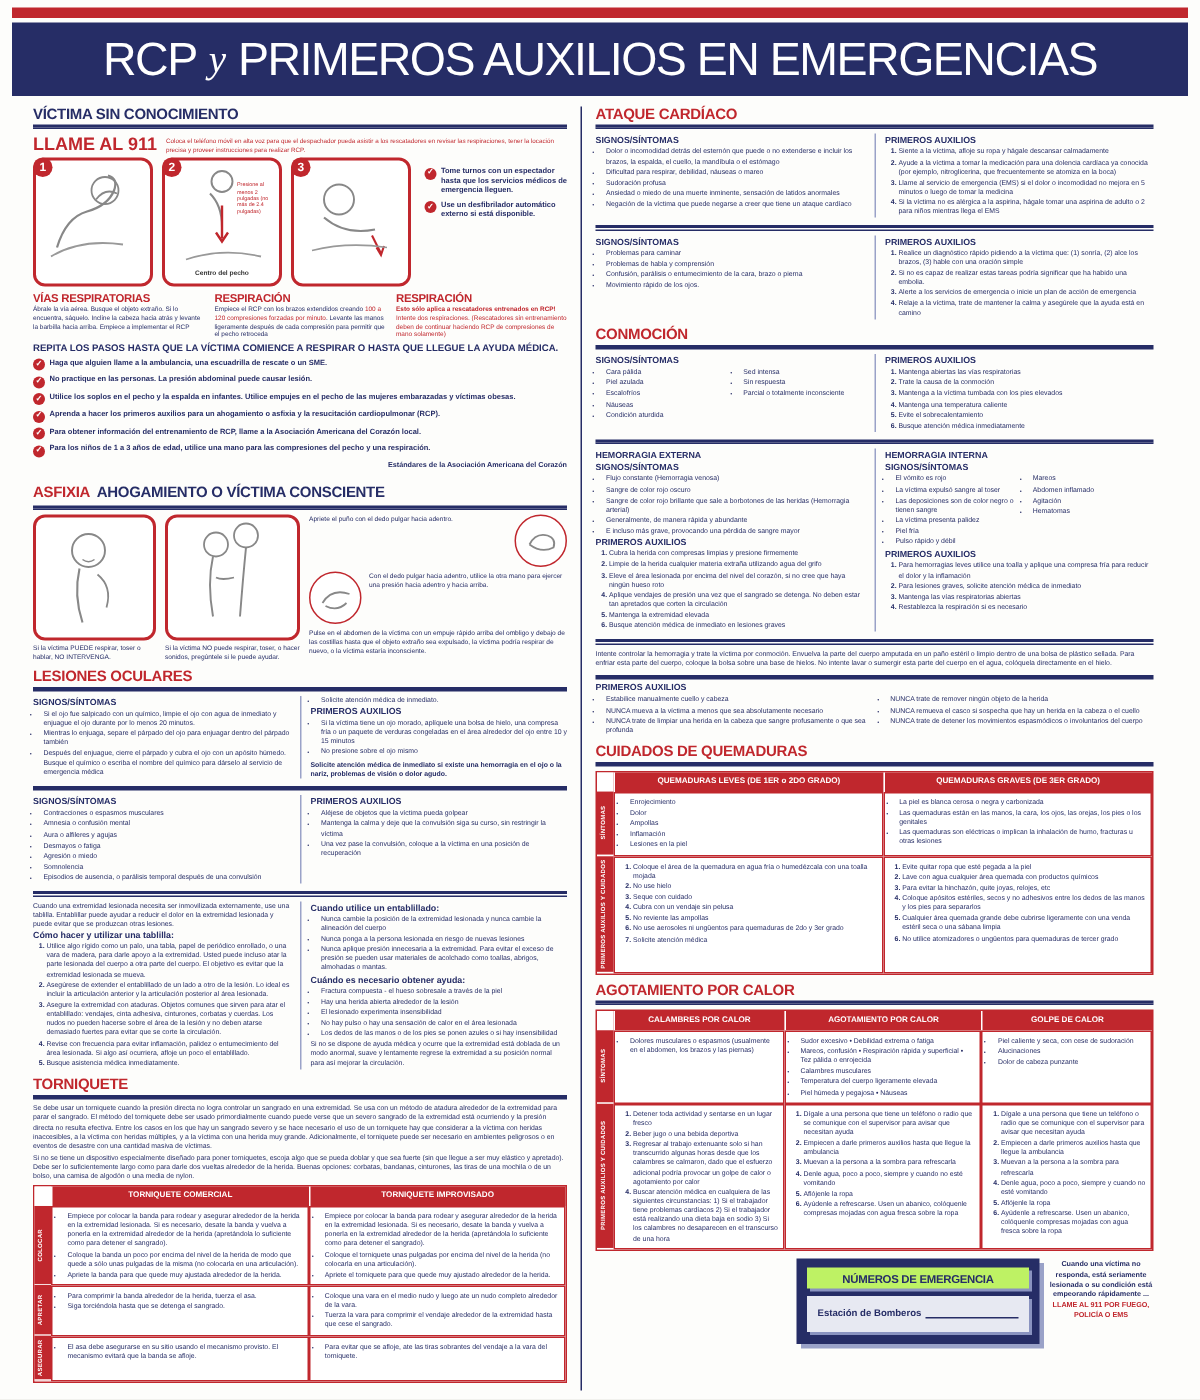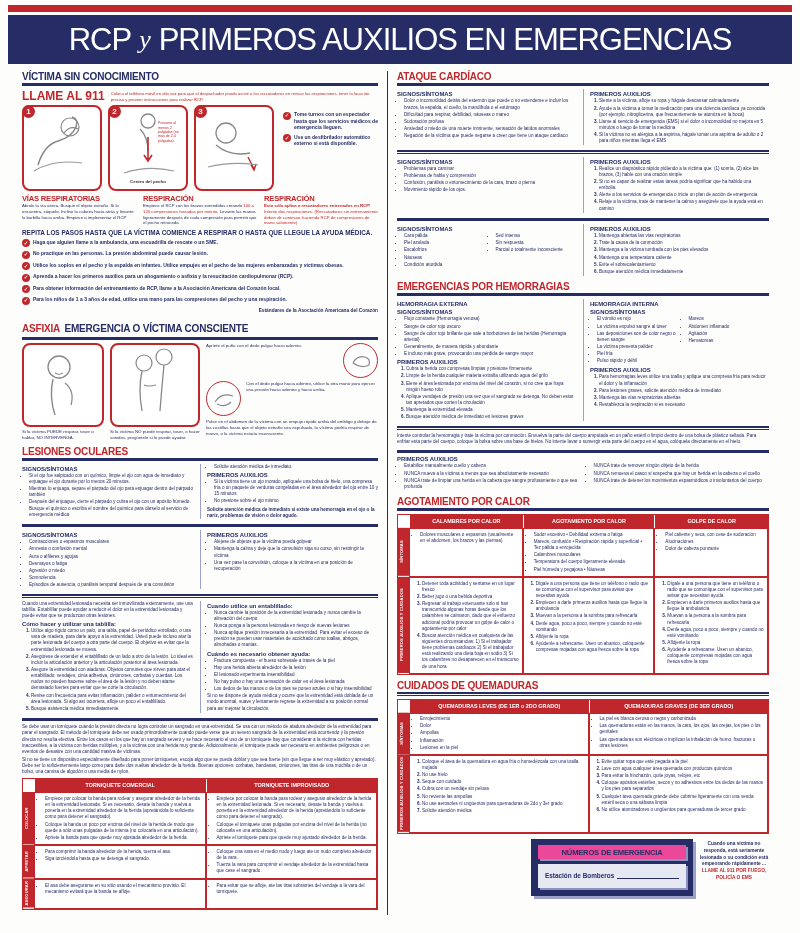--- a/index.html
+++ b/index.html
@@ -56,21 +56,21 @@
   .tbl .hd{background:#c0272d;color:#fff;font-weight:bold;text-align:center;padding:3px 2px;font-size:5.4px;border-left:0.8px solid #fff}
   .tbl .corner{background:#fff}
   .tbl .lab{background:#c0272d;color:#fff;writing-mode:vertical-rl;transform:rotate(180deg);text-align:center;font-weight:bold;font-size:4px;padding:2px 1px;border-top:0.8px solid #fff;letter-spacing:0.2px}
   .tbl .cell{border:0.8px solid #c0272d;padding:2.5px 3px;background:#fff}
   .t2{grid-template-columns:11px 1fr 1fr}
   .t3{grid-template-columns:11px 0.95fr 1.1fr 0.95fr}
   
   .bottomrow{display:flex;gap:6px;margin-top:4px}
   .spacer{width:128px;flex:none}
   .embox{width:148px;background:#262d66;padding:6px 7px 8px;box-shadow:3px 3px 0 #9aa2c8;flex:none}
-  .emtitle{background:#ec4899;color:#262d66;font-weight:bold;font-size:7.6px;text-align:center;padding:2.5px 2px;box-shadow:2px 2px 0 #8a93c0;letter-spacing:-0.2px}
+  .emtitle{background:#bef264;color:#262d66;font-weight:bold;font-size:7.6px;text-align:center;padding:2.5px 2px;box-shadow:2px 2px 0 #8a93c0;letter-spacing:-0.2px}
   .eminner{background:#e7e9f2;margin-top:5px;padding:7px 7px 3px;box-shadow:2px 2px 0 #8a93c0}
   .fld{display:flex;align-items:flex-end;margin-bottom:6px;font-size:6.4px;font-weight:bold;color:#262d66;line-height:1.1}
   .fld .lb{max-width:52%}
   .fld .ln{flex:1;border-bottom:1.3px solid #262d66;height:7px;margin-left:3px}
   .sidenote{flex:1;font-size:4.8px;font-weight:bold;text-align:center;line-height:1.4;padding-top:2px}
   .sidenote p{margin:0 0 5px}
   .sketch{position:absolute;inset:0;width:100%;height:100%}
   svg{display:block}
 </style>
 </head>
@@ -184,21 +184,21 @@
               <span class="ck">✓</span>
               <span>Para los niños de 1 a 3 años de edad, utilice una mano para las compresiones del pecho y una respiración.</span>
             </div>
           </div>
         <div class="standards">Estándares de la Asociación Americana del Corazón</div>
       </div>
 
       <div class="sec">
         <div>
           <span class="h1r">ASFIXIA</span>
-          <span class="h1n">EMERGENCIA O VÍCTIMA CONSCIENTE</span>
+          <span class="h1n">AHOGAMIENTO O VÍCTIMA CONSCIENTE</span>
         </div>
         <div class="rule"></div>
         <div class="chokerow">
           <div style="width:82px;flex:none">
             <div class="panel" style="width:78px;height:80px">
               <svg class="sketch" viewBox="0 0 76 80">
                 <circle cx="34" cy="22" r="11" fill="none" stroke="#888" stroke-width="1.3"></circle>
                 <path d="M28 34 Q24 52 30 70" fill="none" stroke="#888" stroke-width="1.4"></path>
                 <path d="M40 38 Q50 46 46 60" fill="none" stroke="#888" stroke-width="1.2"></path>
                 <path d="M30 28 q4 3 8 0" fill="none" stroke="#888" stroke-width="1"></path>
@@ -328,20 +328,21 @@
                 <li>El lesionado experimenta insensibilidad</li>
                 <li>No hay pulso o hay una sensación de calor en el área lesionada</li>
                 <li>Los dedos de las manos o de los pies se ponen azules o si hay insensibilidad</li>
               </ul>
             <div class="txt">Si no se dispone de ayuda médica y ocurre que la extremidad está doblada de un modo anormal, suave y lentamente regrese la extremidad a su posición normal para así mejorar la circulación.</div>
           </div>
         </div>
       </div>
 
       <div class="sec">
+        <div class="h1r">TORNIQUETE</div>
         <div class="rule"></div>
         <div class="txt">Se debe usar un torniquete cuando la presión directa no logra controlar un sangrado en una extremidad. Se usa con un método de atadura alrededor de la extremidad para parar el sangrado. El método del torniquete debe ser usado primordialmente cuando puede verse que un severo sangrado de la extremidad está ocurriendo y la presión directa no resulta efectiva. Entre los casos en los que hay un sangrado severo y se hace necesario el uso de un torniquete hay que considerar a la víctima con heridas inaccesibles, a la víctima con heridas múltiples, y a la víctima con una herida muy grande. Adicionalmente, el torniquete puede ser necesario en ambientes peligrosos o en eventos de desastre con una cantidad masiva de víctimas.</div>
         <div class="txt" style="margin-top:2px">Si no se tiene un dispositivo especialmente diseñado para poner torniquetes, escoja algo que se pueda doblar y que sea fuerte (sin que llegue a ser muy elástico y apretado). Debe ser lo suficientemente largo como para darle dos vueltas alrededor de la herida. Buenas opciones: corbatas, bandanas, cinturones, las tiras de una mochila o de un bolso, una camisa de algodón o una media de nylon.</div>
         <div class="tbl t2" style="margin-top:3px">
           <div class="corner"></div>
           <div class="hd">TORNIQUETE COMERCIAL</div>
           <div class="hd">TORNIQUETE IMPROVISADO</div>
 
           <div class="lab">COLOCAR</div>
           <div class="cell">
@@ -439,20 +440,21 @@
             <li>Realice un diagnóstico rápido pidiendo a la víctima que: (1) sonría, (2) alce los brazos, (3) hable con una oración simple</li>
                 <li>Si no es capaz de realizar estas tareas podría significar que ha habido una embolia.</li>
                 <li>Alerte a los servicios de emergencia o inicie un plan de acción de emergencia</li>
                 <li>Relaje a la víctima, trate de mantener la calma y asegúrele que la ayuda está en camino</li>
               </ol>
           </div>
         </div>
       </div>
 
       <div class="sec">
+        <div class="h1r">CONMOCIÓN</div>
         <div class="rule"></div>
         <div class="split">
           <div>
             <div class="sub">SIGNOS/SÍNTOMAS</div>
             <div class="split" style="gap:4px">
               <ul class="blist">
 
               <li>Cara pálida</li>
                   <li>Piel azulada</li>
                   <li>Escalofríos</li>
@@ -476,21 +478,20 @@
                 <li>Mantenga a la víctima tumbada con los pies elevados</li>
                 <li>Mantenga una temperatura caliente</li>
                 <li>Evite el sobrecalentamiento</li>
                 <li>Busque atención médica inmediatamente</li>
               </ol>
           </div>
         </div>
       </div>
 
       <div class="sec">
-        <div class="h1r">EMERGENCIAS POR HEMORRAGIAS</div>
         <div class="rule"></div>
         <div class="split">
           <div>
             <div class="sub">HEMORRAGIA EXTERNA</div>
             <div class="sub">SIGNOS/SÍNTOMAS</div>
             <ul class="blist">
 
             <li>Flujo constante (Hemorragia venosa)</li>
                 <li>Sangre de color rojo oscuro</li>
                 <li>Sangre de color rojo brillante que sale a borbotones de las heridas (Hemorragia arterial)</li>
@@ -559,84 +560,20 @@
           <ul class="blist">
 
           <li>NUNCA trate de remover ningún objeto de la herida</li>
               <li>NUNCA remueva el casco si sospecha que hay un herida en la cabeza o el cuello</li>
               <li>NUNCA trate de detener los movimientos espasmódicos o involuntarios del cuerpo</li>
             </ul>
         </div>
       </div>
 
       <div class="sec">
-        <div class="h1r">AGOTAMIENTO POR CALOR</div>
-        <div class="rule"></div>
-        <div class="tbl t3">
-          <div class="corner"></div>
-          <div class="hd">CALAMBRES POR CALOR</div>
-          <div class="hd">AGOTAMIENTO POR CALOR</div>
-          <div class="hd">GOLPE DE CALOR</div>
-
-          <div class="lab">SÍNTOMAS</div>
-          <div class="cell">
-            <ul class="blist">
-                <li>Dolores musculares o espasmos (usualmente en el abdomen, los brazos y las piernas)</li>
-              </ul>
-          </div>
-          <div class="cell">
-            <ul class="blist">
-                <li>Sudor excesivo • Debilidad extrema o fatiga</li>
-                <li>Mareos, confusión • Respiración rápida y superficial • Tez pálida o enrojecida</li>
-                <li>Calambres musculares</li>
-                <li>Temperatura del cuerpo ligeramente elevada</li>
-                <li>Piel húmeda y pegajosa • Náuseas</li>
-              </ul>
-          </div>
-          <div class="cell">
-            <ul class="blist">
-                <li>Piel caliente y seca, con cese de sudoración</li>
-                <li>Alucinaciones</li>
-                <li>Dolor de cabeza punzante</li>
-              </ul>
-          </div>
-
-          <div class="lab">PRIMEROS AUXILIOS Y CUIDADOS</div>
-          <div class="cell">
-            <ol class="numlist">
-                <li>Detener toda actividad y sentarse en un lugar fresco</li>
-                <li>Beber jugo o una bebida deportiva</li>
-                <li>Regresar al trabajo extenuante solo si han transcurrido algunas horas desde que los calambres se calmaron, dado que el esfuerzo adicional podría provocar un golpe de calor o agotamiento por calor</li>
-                <li>Buscar atención médica en cualquiera de las siguientes circunstancias: 1) Si el trabajador tiene problemas cardíacos 2) Si el trabajador está realizando una dieta baja en sodio 3) Si los calambres no desaparecen en el transcurso de una hora</li>
-              </ol>
-          </div>
-          <div class="cell">
-            <ol class="numlist">
-                <li>Dígale a una persona que tiene un teléfono o radio que se comunique con el supervisor para avisar que necesitan ayuda</li>
-                <li>Empiecen a darle primeros auxilios hasta que llegue la ambulancia</li>
-                <li>Muevan a la persona a la sombra para refrescarla</li>
-                <li>Denle agua, poco a poco, siempre y cuando no esté vomitando</li>
-                <li>Aflójenle la ropa</li>
-                <li>Ayúdenle a refrescarse. Usen un abanico, colóquenle compresas mojadas con agua fresca sobre la ropa</li>
-              </ol>
-          </div>
-          <div class="cell">
-            <ol class="numlist">
-                <li>Dígale a una persona que tiene un teléfono o radio que se comunique con el supervisor para avisar que necesitan ayuda</li>
-                <li>Empiecen a darle primeros auxilios hasta que llegue la ambulancia</li>
-                <li>Muevan a la persona a la sombra para refrescarla</li>
-                <li>Denle agua, poco a poco, siempre y cuando no esté vomitando</li>
-                <li>Aflójenle la ropa</li>
-                <li>Ayúdenle a refrescarse. Usen un abanico, colóquenle compresas mojadas con agua fresca sobre la ropa</li>
-              </ol>
-          </div>
-        </div>
-      </div>
-
-      <div class="sec">
         <div class="h1r">CUIDADOS DE QUEMADURAS</div>
         <div class="rule"></div>
         <div class="tbl t2">
           <div class="corner"></div>
           <div class="hd">QUEMADURAS LEVES (DE 1ER o 2DO GRADO)</div>
           <div class="hd">QUEMADURAS GRAVES (DE 3ER GRADO)</div>
 
           <div class="lab">SÍNTOMAS</div>
           <div class="cell">
             <ul class="blist">
@@ -673,20 +610,84 @@
                 <li>Lave con agua cualquier área quemada con productos químicos</li>
                 <li>Para evitar la hinchazón, quite joyas, relojes, etc</li>
                 <li>Coloque apósitos estériles, secos y no adhesivos entre los dedos de las manos y los pies para separarlos</li>
                 <li>Cualquier área quemada grande debe cubrirse ligeramente con una venda estéril seca o una sábana limpia</li>
                 <li>No utilice atomizadores o ungüentos para quemaduras de tercer grado</li>
               </ol>
           </div>
         </div>
       </div>
 
+      <div class="sec">
+        <div class="h1r">AGOTAMIENTO POR CALOR</div>
+        <div class="rule"></div>
+        <div class="tbl t3">
+          <div class="corner"></div>
+          <div class="hd">CALAMBRES POR CALOR</div>
+          <div class="hd">AGOTAMIENTO POR CALOR</div>
+          <div class="hd">GOLPE DE CALOR</div>
+
+          <div class="lab">SÍNTOMAS</div>
+          <div class="cell">
+            <ul class="blist">
+                <li>Dolores musculares o espasmos (usualmente en el abdomen, los brazos y las piernas)</li>
+              </ul>
+          </div>
+          <div class="cell">
+            <ul class="blist">
+                <li>Sudor excesivo • Debilidad extrema o fatiga</li>
+                <li>Mareos, confusión • Respiración rápida y superficial • Tez pálida o enrojecida</li>
+                <li>Calambres musculares</li>
+                <li>Temperatura del cuerpo ligeramente elevada</li>
+                <li>Piel húmeda y pegajosa • Náuseas</li>
+              </ul>
+          </div>
+          <div class="cell">
+            <ul class="blist">
+                <li>Piel caliente y seca, con cese de sudoración</li>
+                <li>Alucinaciones</li>
+                <li>Dolor de cabeza punzante</li>
+              </ul>
+          </div>
+
+          <div class="lab">PRIMEROS AUXILIOS Y CUIDADOS</div>
+          <div class="cell">
+            <ol class="numlist">
+                <li>Detener toda actividad y sentarse en un lugar fresco</li>
+                <li>Beber jugo o una bebida deportiva</li>
+                <li>Regresar al trabajo extenuante solo si han transcurrido algunas horas desde que los calambres se calmaron, dado que el esfuerzo adicional podría provocar un golpe de calor o agotamiento por calor</li>
+                <li>Buscar atención médica en cualquiera de las siguientes circunstancias: 1) Si el trabajador tiene problemas cardíacos 2) Si el trabajador está realizando una dieta baja en sodio 3) Si los calambres no desaparecen en el transcurso de una hora</li>
+              </ol>
+          </div>
+          <div class="cell">
+            <ol class="numlist">
+                <li>Dígale a una persona que tiene un teléfono o radio que se comunique con el supervisor para avisar que necesitan ayuda</li>
+                <li>Empiecen a darle primeros auxilios hasta que llegue la ambulancia</li>
+                <li>Muevan a la persona a la sombra para refrescarla</li>
+                <li>Denle agua, poco a poco, siempre y cuando no esté vomitando</li>
+                <li>Aflójenle la ropa</li>
+                <li>Ayúdenle a refrescarse. Usen un abanico, colóquenle compresas mojadas con agua fresca sobre la ropa</li>
+              </ol>
+          </div>
+          <div class="cell">
+            <ol class="numlist">
+                <li>Dígale a una persona que tiene un teléfono o radio que se comunique con el supervisor para avisar que necesitan ayuda</li>
+                <li>Empiecen a darle primeros auxilios hasta que llegue la ambulancia</li>
+                <li>Muevan a la persona a la sombra para refrescarla</li>
+                <li>Denle agua, poco a poco, siempre y cuando no esté vomitando</li>
+                <li>Aflójenle la ropa</li>
+                <li>Ayúdenle a refrescarse. Usen un abanico, colóquenle compresas mojadas con agua fresca sobre la ropa</li>
+              </ol>
+          </div>
+        </div>
+      </div>
+
       <div class="bottomrow">
         <div class="spacer"></div>
         <div class="embox">
           <div class="emtitle">NÚMEROS DE EMERGENCIA</div>
           <div class="eminner">
 
           <div class="fld">
                 <span class="lb">Estación de Bomberos</span>
                 <span class="ln"></span>
               </div>

